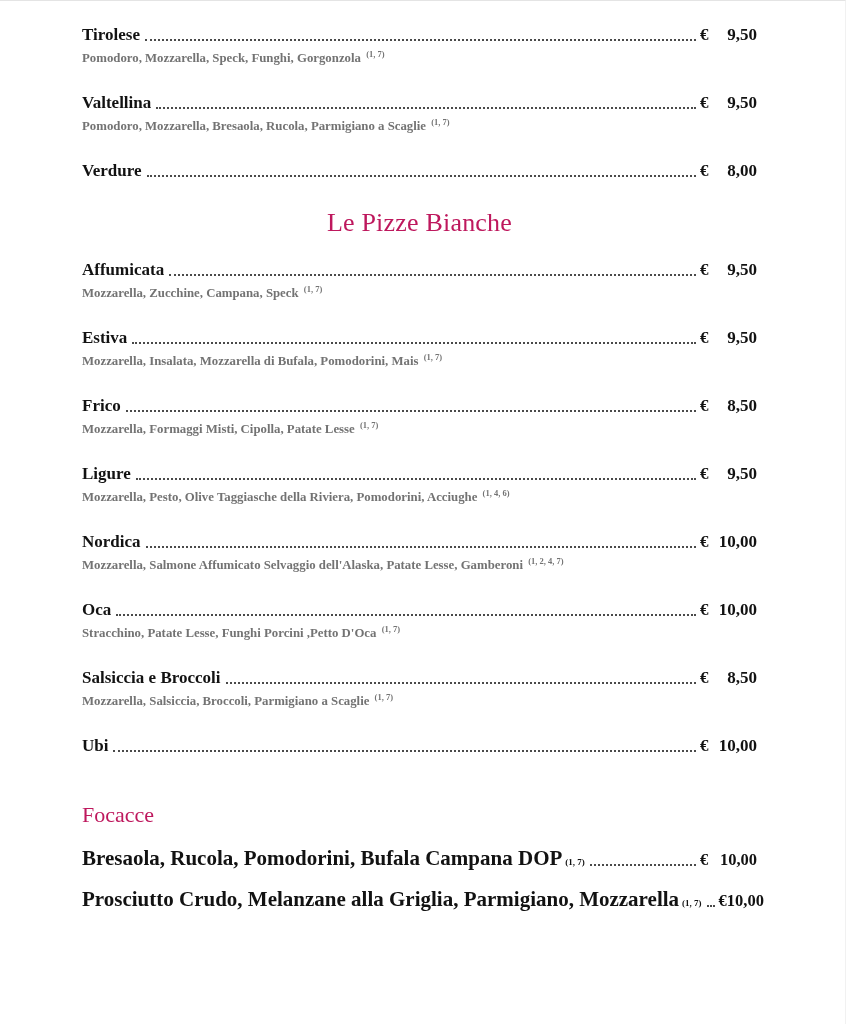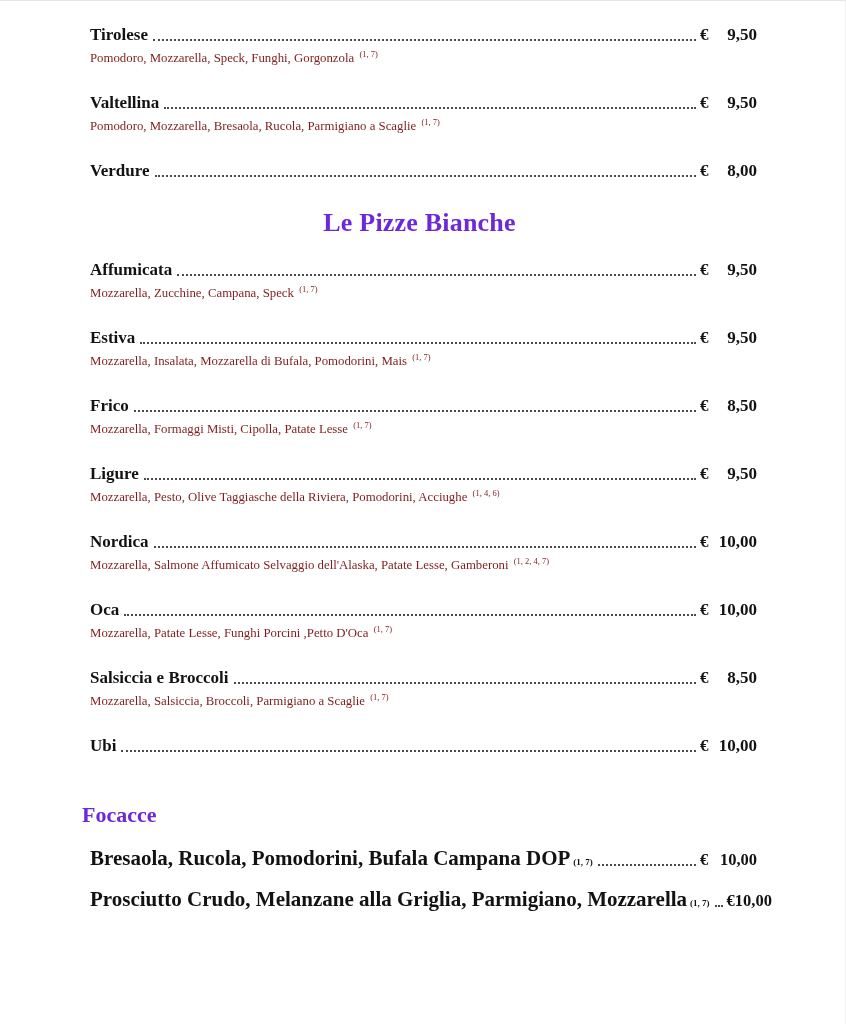--- a/index.html
+++ b/index.html
@@ -16,38 +16,38 @@
     padding: 24px 88px 0 82px;
     overflow: hidden;
     background: #ffffff;
     border-top: 1px solid #e4e4e4;
     border-right: 1px solid #f1f1f1;
     position: relative;
   }
 
   
   .section-heading {
-    font-weight: bold;
-    color: #6d28d9;
+    font-weight: normal;
+    color: #be185d;
     margin: 0;
   }
   .align-center {
     text-align: center;
     font-size: 26px;
     margin: 26px 0 22px 0;
     letter-spacing: 0.2px;
   }
   .align-left {
     text-align: left;
     font-size: 22px;
     margin: 46px 0 20px 0;
   }
 
   
-  .menu-item { margin-bottom: 27px; margin-left: 8px; }
+  .menu-item { margin-bottom: 27px; }
   .focaccia-section .menu-item { margin-bottom: 19px; }
 
   .item-row {
     display: flex;
     align-items: baseline;
     line-height: 20px;
   }
   .item-name {
     font-weight: bold;
     font-size: 17px;
@@ -81,21 +81,22 @@
     width: 57px;
     white-space: nowrap;
     color: #121212;
   }
   .focaccia-section .price { font-size: 16.5px; }
 
   .item-desc {
     margin-top: 6px;
     font-size: 12.8px;
     line-height: 15px;
-    color: #7f1d1d;
+    color: #737373;
+    font-weight: bold;
   }
   .desc-allergens {
     font-size: 8.5px;
     line-height: 0;
     margin-left: 2px;
     white-space: nowrap;
   }
   sup { vertical-align: super; }
 </style>
 </head>
@@ -239,21 +240,21 @@
     <div class="item-row">
       <span class="item-name">Oca</span>
 
       <span class="dots"></span>
       <span class="price">
         <span class="euro">€</span>
         <span class="amount">10,00</span>
       </span>
     </div>
     <div class="item-desc">
-      <span class="desc-text">Mozzarella, Patate Lesse, Funghi Porcini ,Petto D'Oca</span>
+      <span class="desc-text">Stracchino, Patate Lesse, Funghi Porcini ,Petto D'Oca</span>
       <sup class="desc-allergens">(1, 7)</sup>
     </div>
   </div>
 
   <div class="menu-item">
     <div class="item-row">
       <span class="item-name">Salsiccia e Broccoli</span>
 
       <span class="dots"></span>
       <span class="price">

